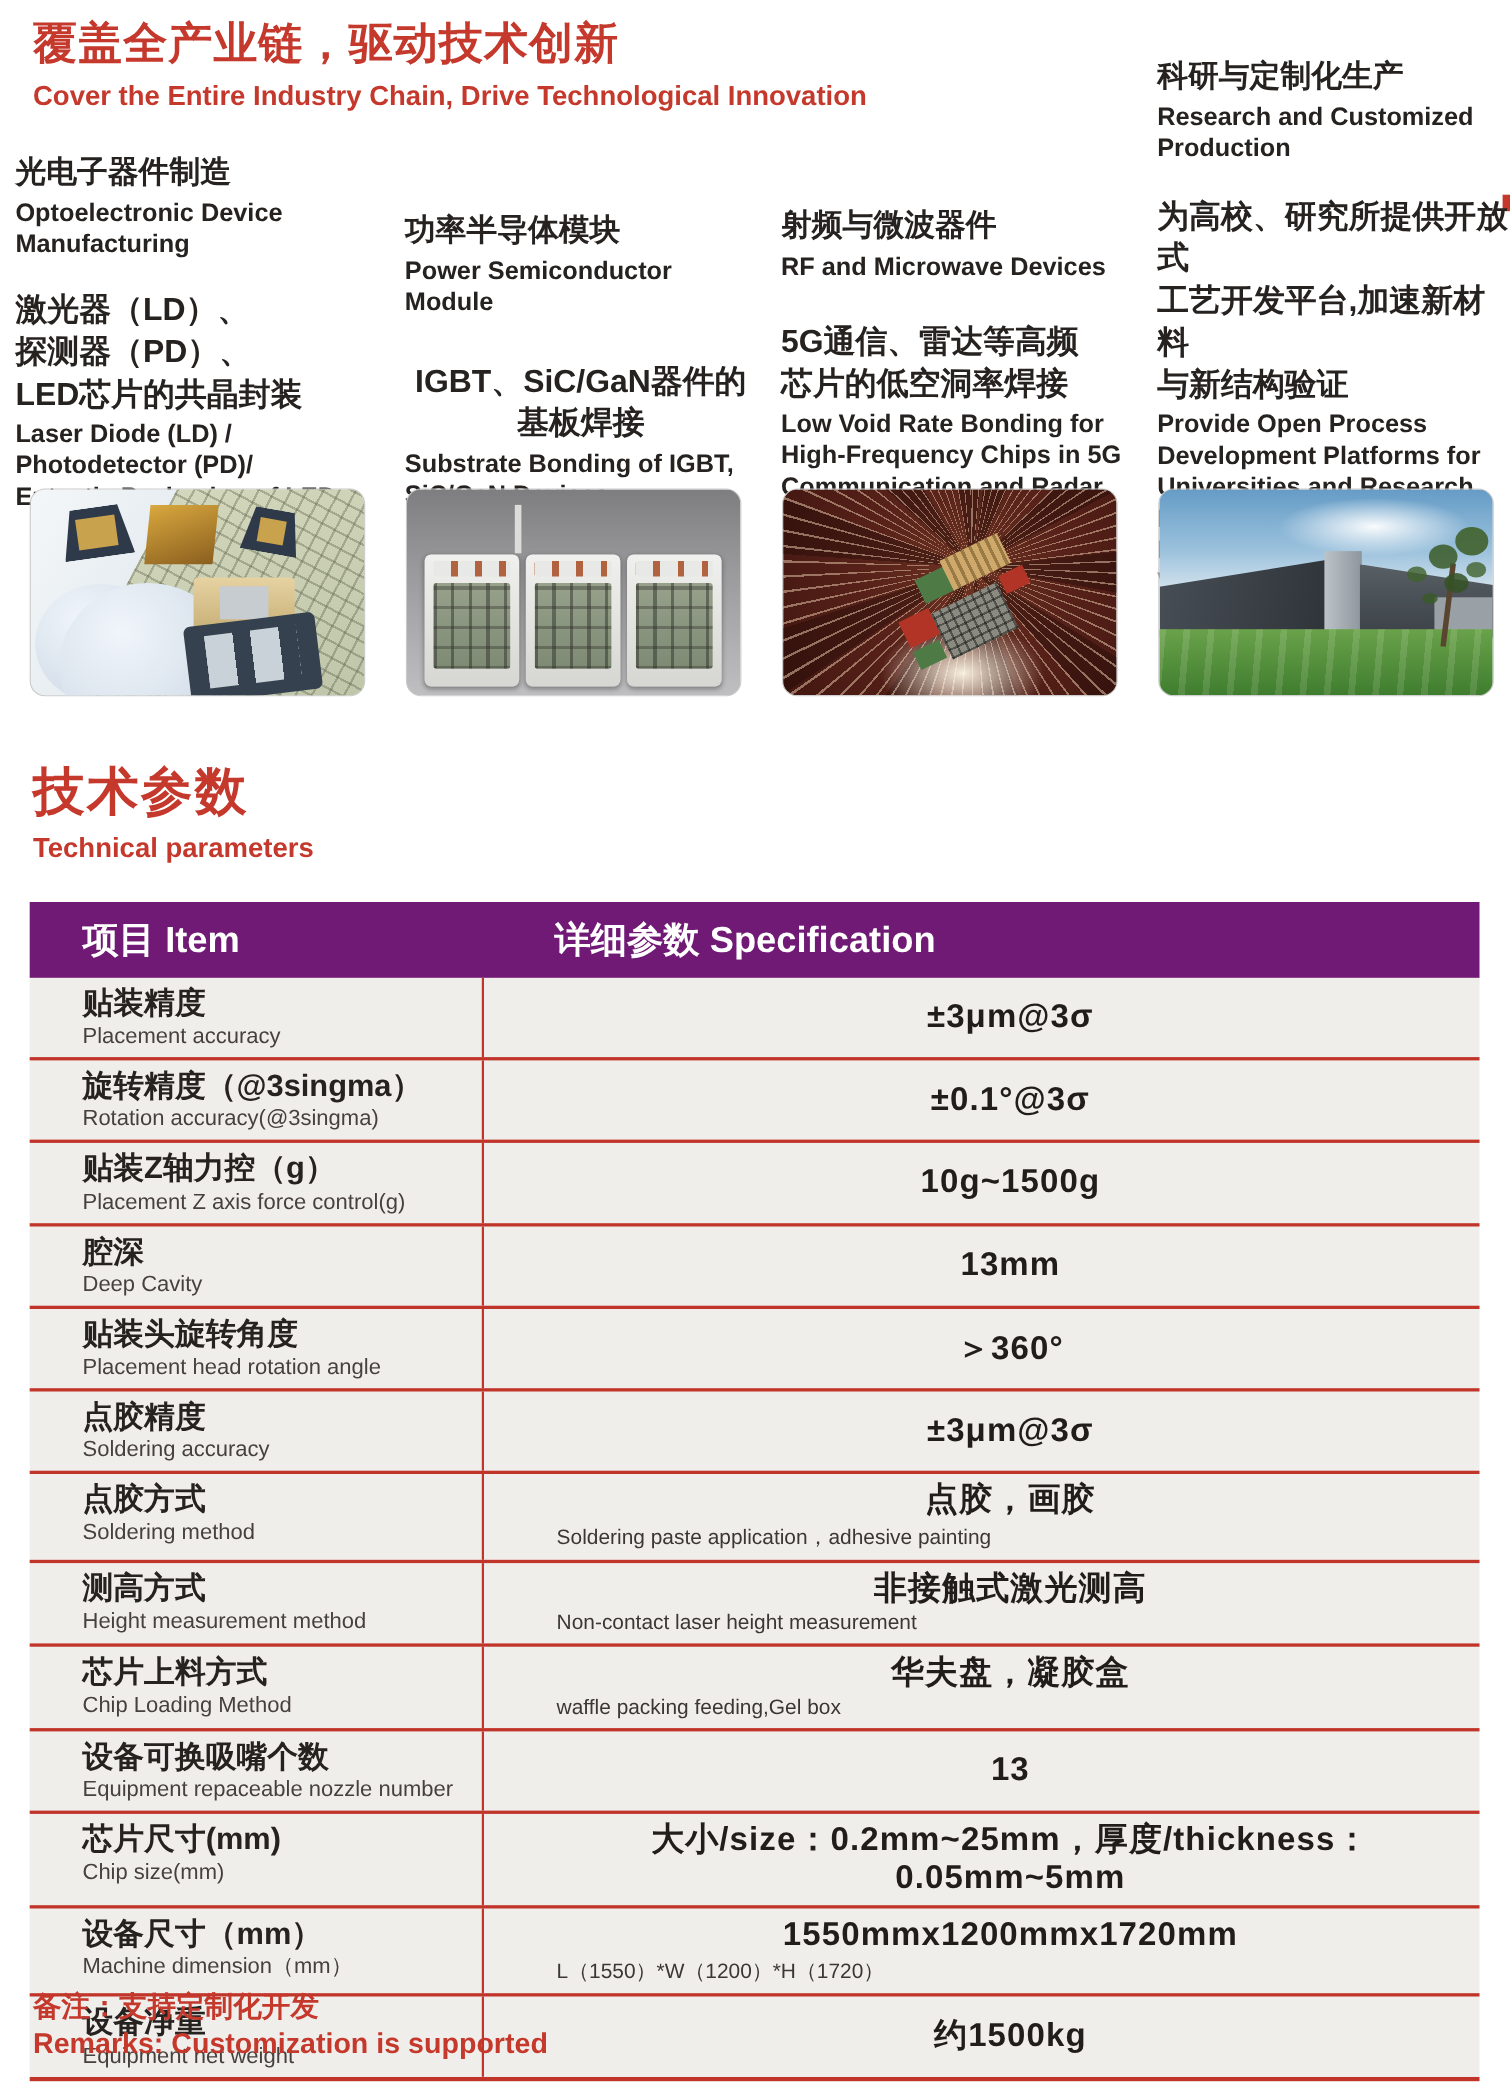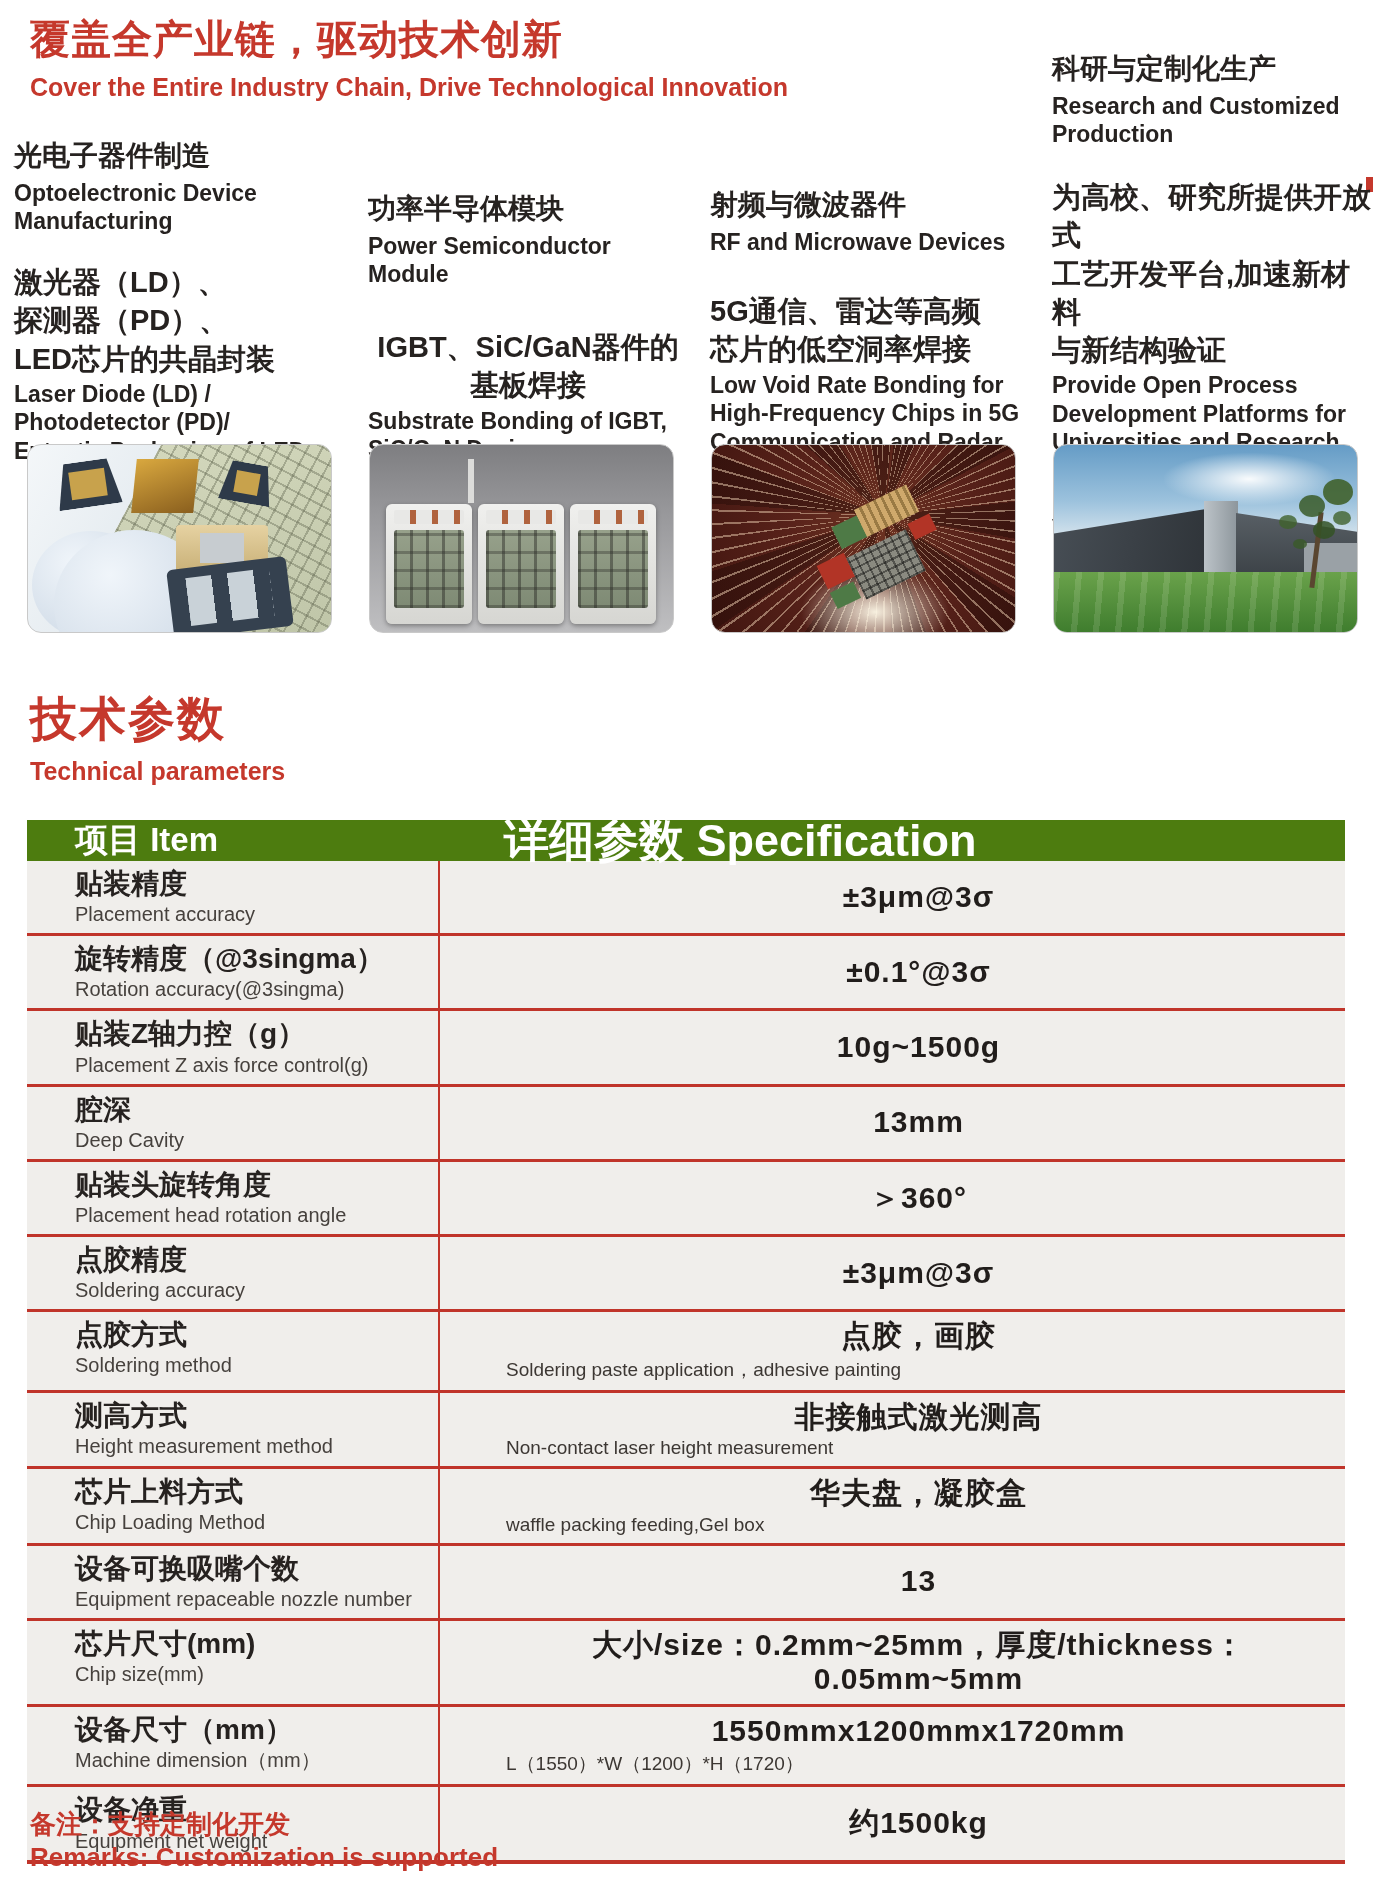--- a/index.html
+++ b/index.html
@@ -107,23 +107,23 @@
   .p4-tree{right:4px; top:34px; width:30px; height:26px; border-radius:50%; background:rgba(64,98,44,.9);
     box-shadow:-26px 14px 0 -2px rgba(58,90,40,.85), -50px 30px 0 -6px rgba(64,98,44,.8),
                -14px 38px 0 -4px rgba(52,82,36,.85), 4px 26px 0 -6px rgba(64,98,44,.8),
                -38px 52px 0 -8px rgba(58,90,40,.8);}
   
   .sec-title{position:absolute; left:30px; top:688px;}
   .sec-title .cn{font-size:47px; font-weight:700; color:#c5382c; letter-spacing:2px;}
   .sec-title .en{font-size:25px; font-weight:600; color:#c5382c; margin-top:6px;}
   
   .spec-table{position:absolute; left:27px; top:820px; width:1318px;}
-  .thead{display:flex; align-items:center; height:41px; background:#4d7c0f; color:#ffffff;}
+  .thead{display:flex; align-items:center; height:69px; background:#701a75; color:#ffffff;}
   .th-item{width:411px; box-sizing:border-box; padding-left:48px; font-size:33px; font-weight:700;}
-  .th-spec{flex:1; box-sizing:border-box; padding-left:66px; font-size:45px; font-weight:700;}
+  .th-spec{flex:1; box-sizing:border-box; padding-left:66px; font-size:33px; font-weight:700;}
   .tbody{border-bottom:4px solid #c0342a;}
   .trow{display:flex; min-height:65px; background:#f0eeeb;}
   .trow + .trow{border-top:3px solid #c0342a;}
   .tcell-l{width:411px; box-sizing:border-box; padding:7px 10px 7px 48px;
     display:flex; flex-direction:column; justify-content:flex-start;}
   .tcell-r{flex:1; box-sizing:border-box; padding:7px 14px 7px 66px; border-left:2px solid #c0342a;
     display:flex; flex-direction:column; justify-content:center;}
   .lbl-cn{font-size:28px; font-weight:600; color:#262220; line-height:1.15;}
   .lbl-en{font-size:20px; font-weight:500; color:#46413d; line-height:1.2; margin-top:2px;}
   .val{font-size:30px; font-weight:600; color:#211d1b; letter-spacing:1px; line-height:1.15;text-align:center;}

